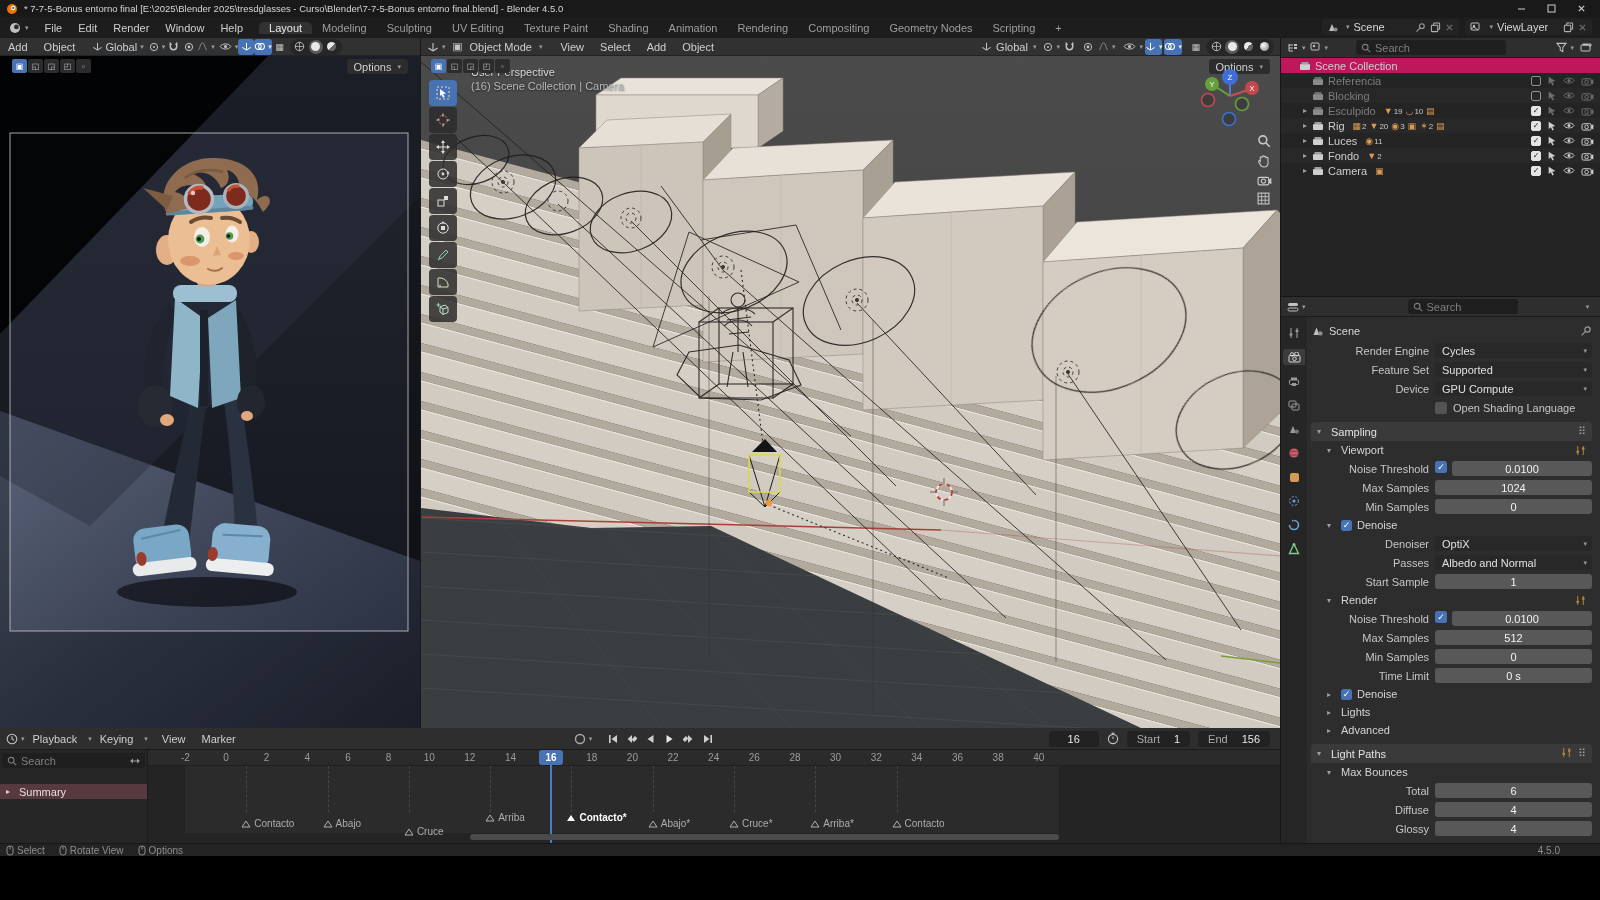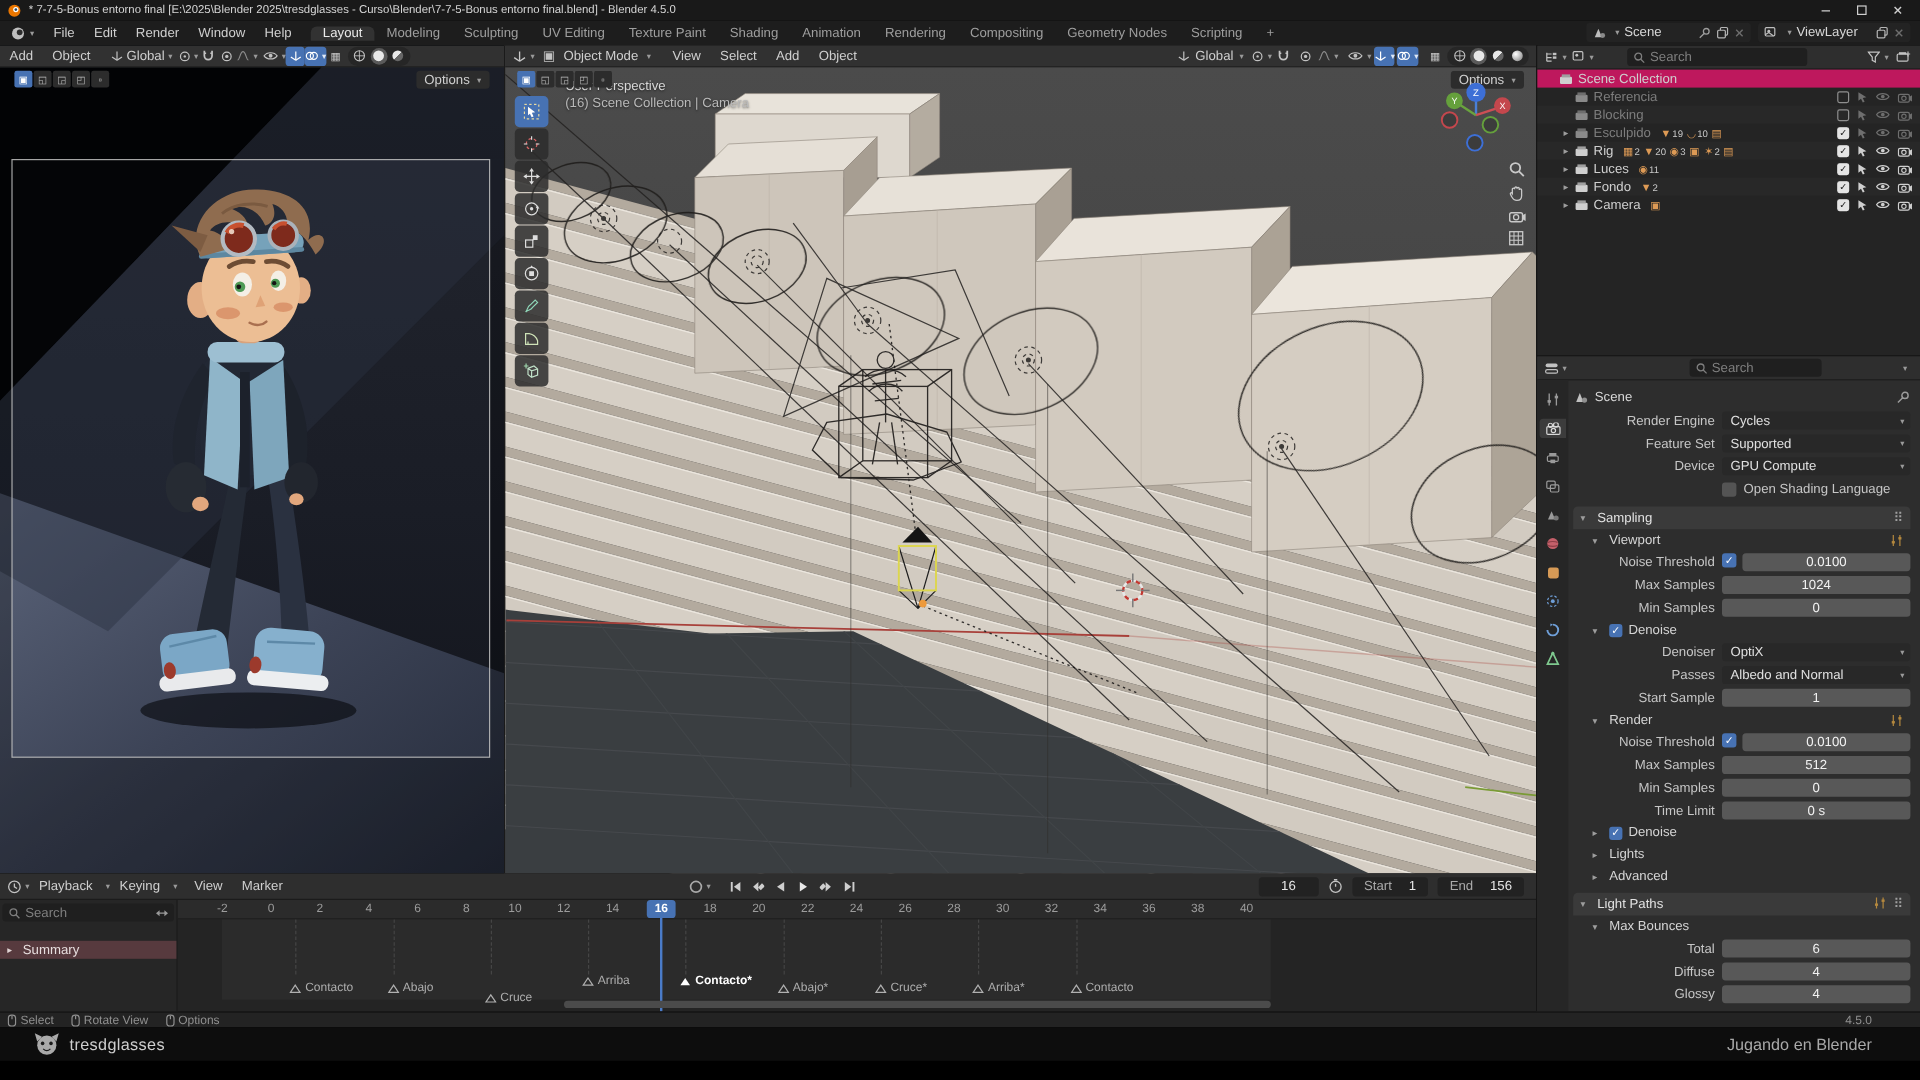--- a/index.html
+++ b/index.html
@@ -1556,25 +1556,14 @@
     </span>
     <span class="hint">
       <svg class="ic" width="8" height="11">
           <use href="#i-mouse" style="color:#8f8f8f"></use>
         </svg>
       <span>Options</span>
     </span>
     <span class="ver">4.5.0</span>
   </div>
 
-  <div id="brandbar">
-    <svg class="ic" width="22" height="20" viewBox="0 0 22 20">
-      <path d="M3 8 L1 1 L7 4 Z M19 8 L21 1 L15 4 Z" fill="#a9a9a9"></path>
-      <circle cx="11" cy="11" r="8" fill="#a9a9a9"></circle>
-      <circle cx="7.5" cy="9.5" r="1.5" fill="#1a1a1a"></circle>
-        <circle cx="14.5" cy="9.5" r="1.5" fill="#1a1a1a"></circle>
-      <path d="M8 14 C10 16 12 16 14 14" stroke="#1a1a1a" fill="none"></path>
-    </svg>
-    <span class="bname">tresdglasses</span>
-    <span class="bright">Jugando en Blender</span>
-  </div>
 
 </div>
 
 </body></html>

